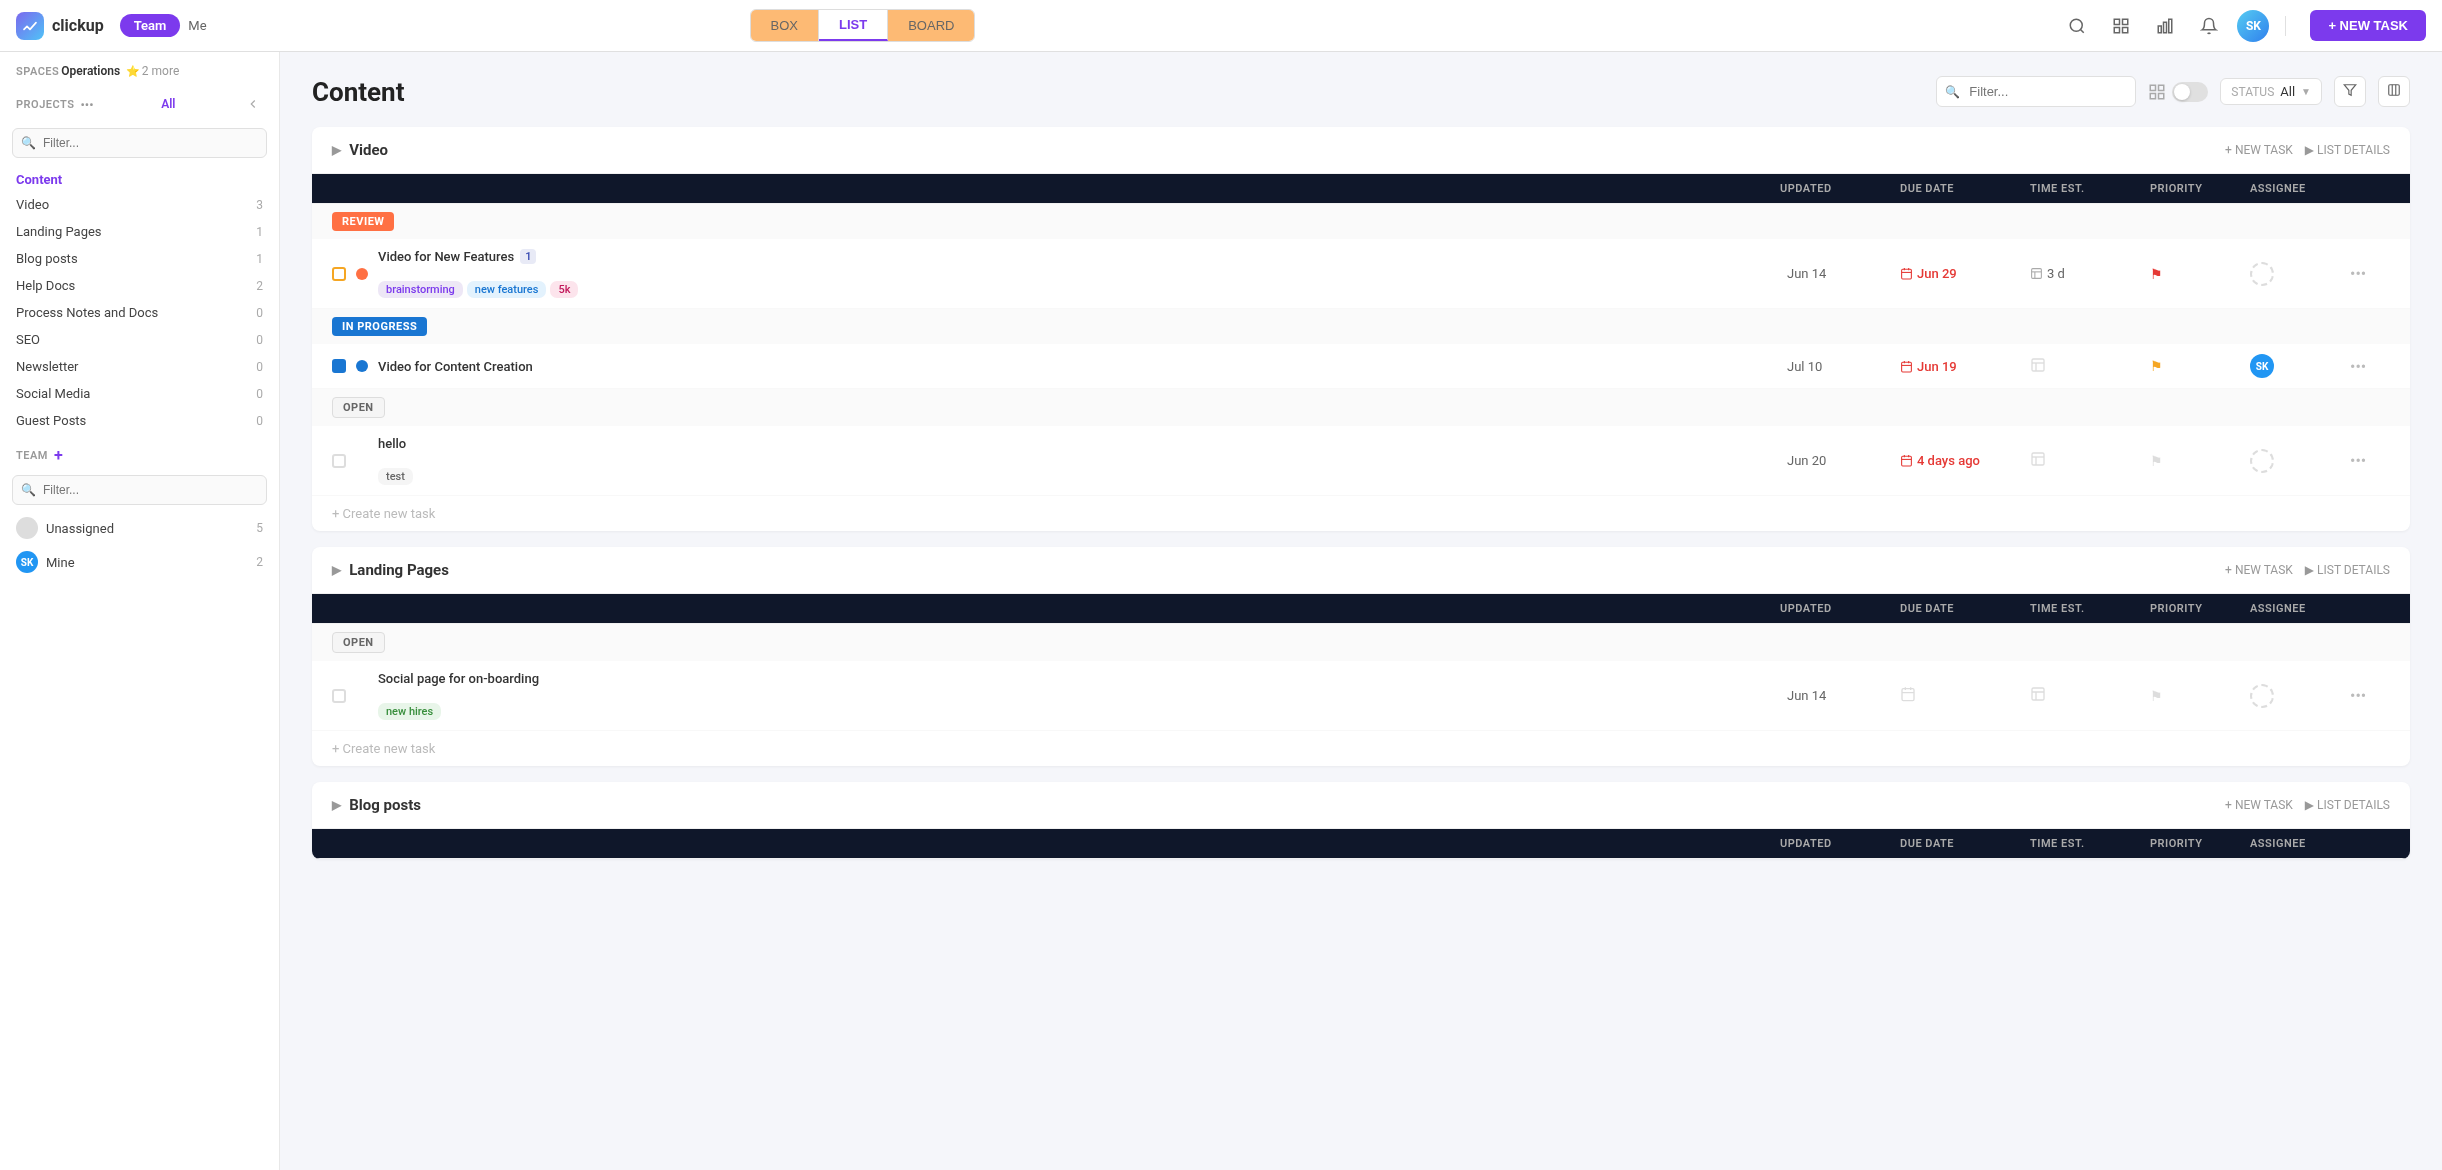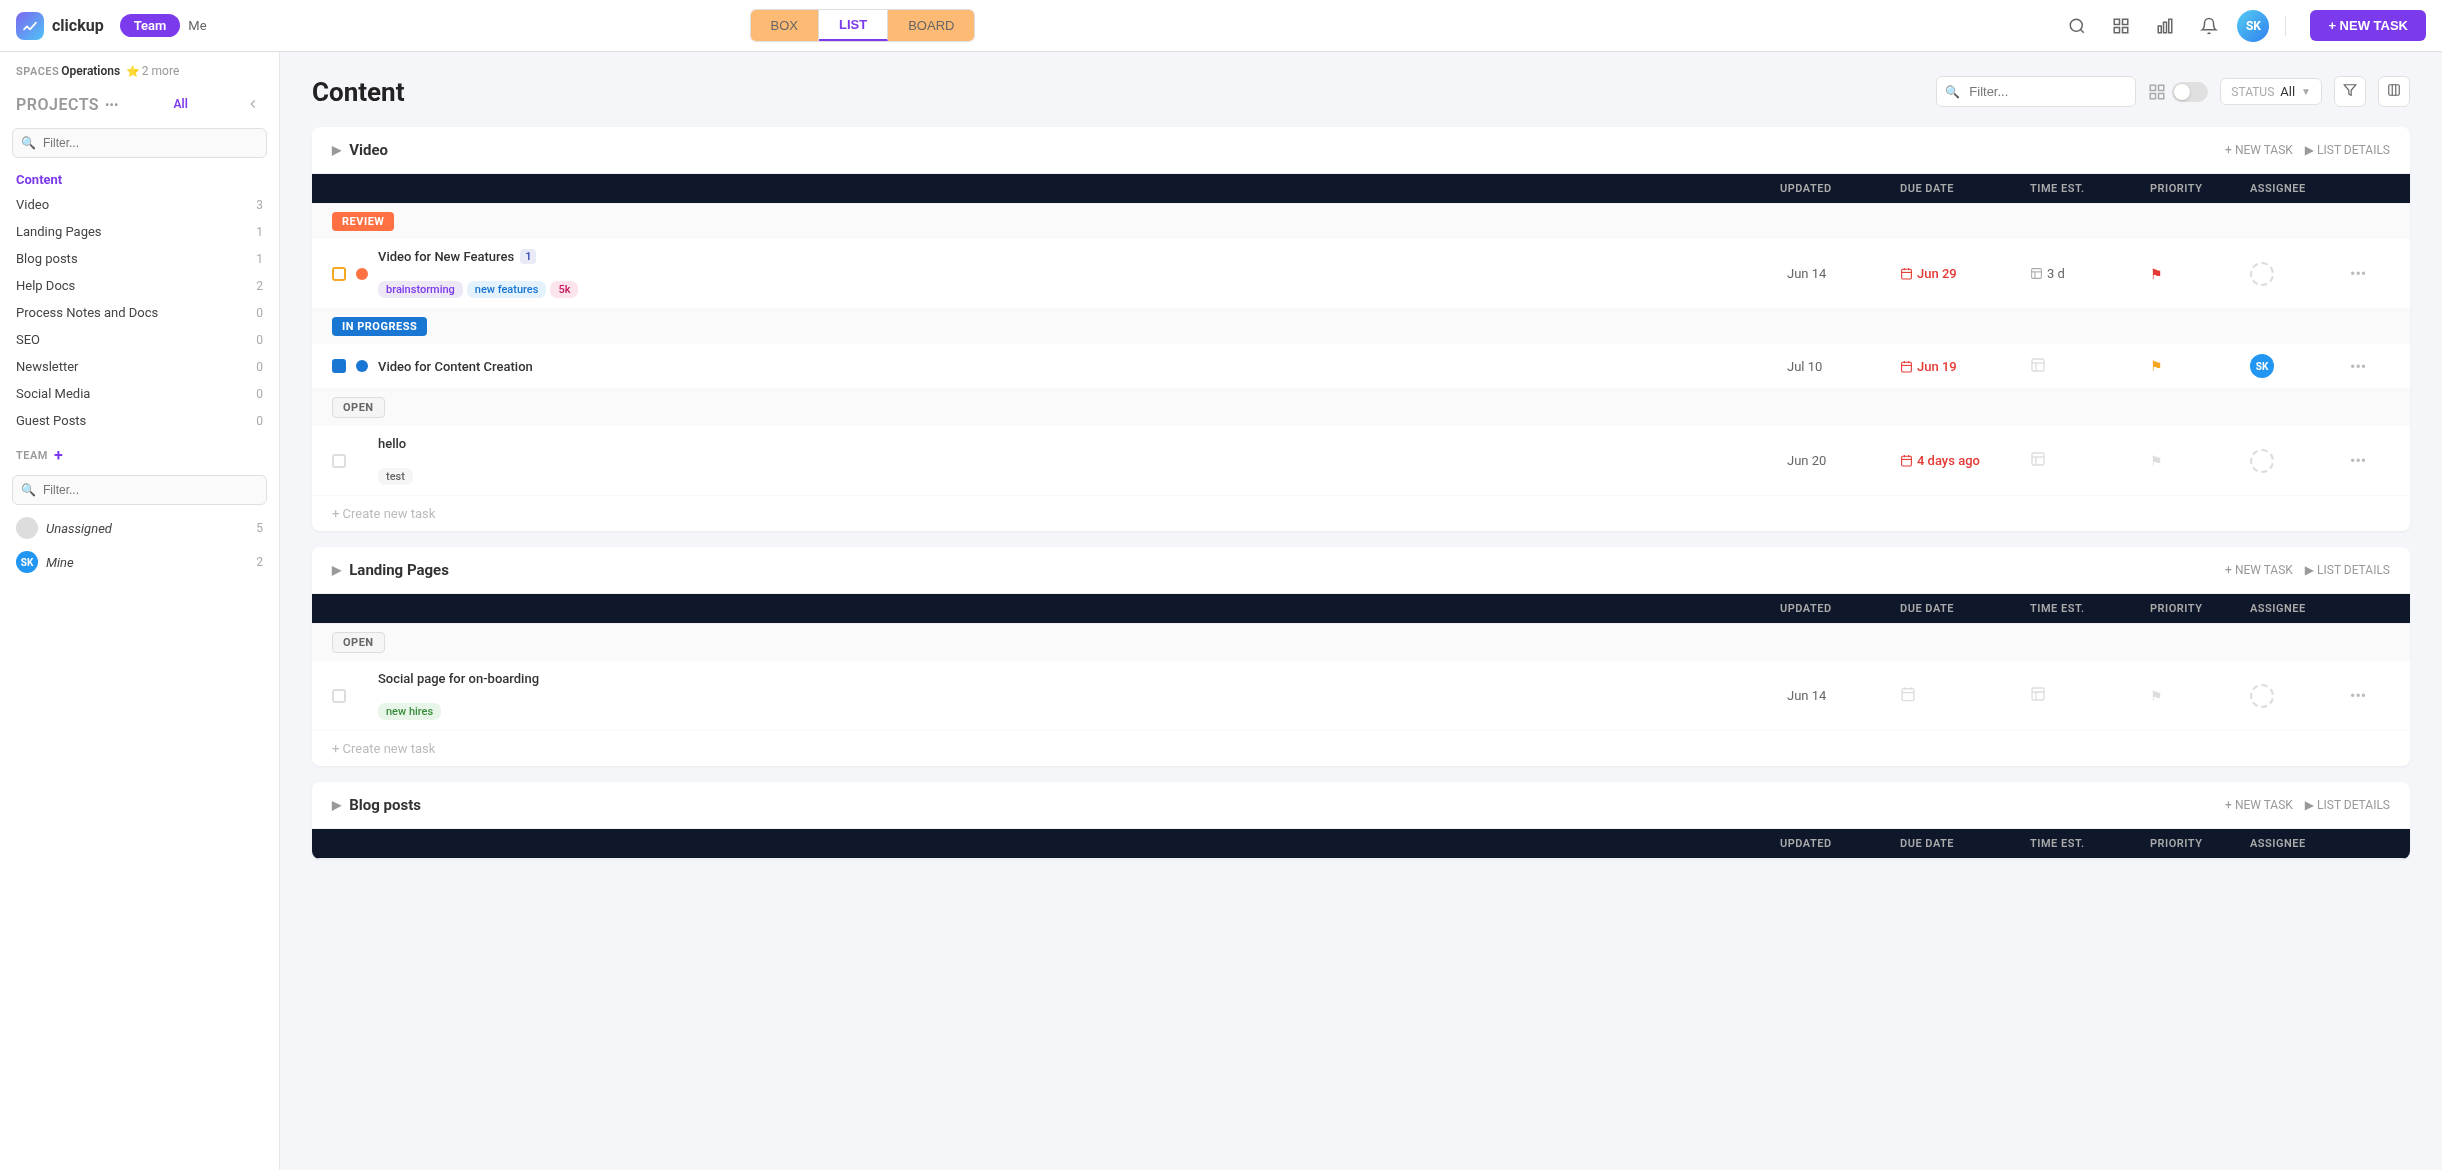--- a/index.html
+++ b/index.html
@@ -26,35 +26,35 @@
     .icon-btn { width: 32px; height: 32px; display: flex; align-items: center; justify-content: center; cursor: pointer; color: #666; border-radius: 6px; }
     .avatar-circle { width: 32px; height: 32px; border-radius: 50%; background: linear-gradient(135deg, #56ccf2, #2f80ed); display: flex; align-items: center; justify-content: center; color: white; font-weight: 700; font-size: 12px; cursor: pointer; }
     .new-task-btn { background: #7c3aed; color: white; border: none; border-radius: 6px; padding: 8px 18px; font-size: 13px; font-weight: 600; cursor: pointer; display: flex; align-items: center; gap: 6px; margin-left: 8px; }
 
     
     .sidebar-spaces { padding: 12px 16px 8px; display: flex; align-items: center; gap: 2px; }
     .spaces-label { font-size: 11px; color: #999; font-weight: 600; text-transform: uppercase; letter-spacing: 0.5px; }
     .operations-label { font-size: 12px; color: #333; font-weight: 600; cursor: pointer; }
     .more-label { font-size: 12px; color: #999; cursor: pointer; }
     .sidebar-projects { padding: 8px 16px; display: flex; align-items: center; justify-content: space-between; }
-    .projects-label { font-size: 16px; color: #999; font-weight: 600; text-transform: uppercase; letter-spacing: 0.5px; }
+    .projects-label { font-size: 11px; color: #999; font-weight: 600; text-transform: uppercase; letter-spacing: 0.5px; }
     .projects-dots { color: #999; cursor: pointer; }
     .all-link { font-size: 12px; color: #7c3aed; font-weight: 600; cursor: pointer; }
     .sidebar-filter { padding: 6px 12px; }
     .sidebar-search { width: 100%; padding: 7px 10px 7px 30px; border: 1px solid #e0e0e0; border-radius: 6px; font-size: 12px; color: #999; background: #fafafa; }
     .search-wrap { position: relative; }
     .search-icon-small { position: absolute; left: 9px; top: 50%; transform: translateY(-50%); color: #bbb; font-size: 12px; }
     .content-nav-label { padding: 8px 16px 4px; font-size: 13px; color: #7c3aed; font-weight: 700; cursor: pointer; }
     .sidebar-item { display: flex; align-items: center; justify-content: space-between; padding: 6px 16px; cursor: pointer; border-radius: 4px; }
     .sidebar-item-label { font-size: 13px; color: #444; }
     .sidebar-item-count { font-size: 12px; color: #aaa; }
     .sidebar-section-title { padding: 12px 16px 4px; font-size: 11px; color: #999; font-weight: 600; text-transform: uppercase; letter-spacing: 0.5px; display: flex; align-items: center; gap: 6px; cursor: pointer; }
     .sidebar-member { display: flex; align-items: center; gap: 8px; padding: 6px 16px; cursor: pointer; }
     .member-avatar { width: 22px; height: 22px; border-radius: 50%; display: flex; align-items: center; justify-content: center; font-size: 10px; font-weight: 700; color: white; }
-    .member-name { font-size: 13px; color: #444; flex: 1; font-style: italic; }
+    .member-name { font-size: 13px; color: #444; flex: 1; }
     .member-count { font-size: 12px; color: #aaa; }
 
     
     .page-header { display: flex; align-items: center; justify-content: space-between; margin-bottom: 20px; }
     .page-title { font-size: 26px; font-weight: 700; color: #222; }
     .header-controls { display: flex; align-items: center; gap: 12px; }
     .filter-search { padding: 7px 12px 7px 32px; border: 1px solid #e0e0e0; border-radius: 6px; font-size: 13px; width: 200px; background: #fff; }
     .filter-wrap { position: relative; }
     .toggle-wrap { display: flex; align-items: center; gap: 6px; }
     .toggle { width: 36px; height: 20px; background: #e0e0e0; border-radius: 10px; position: relative; cursor: pointer; }

